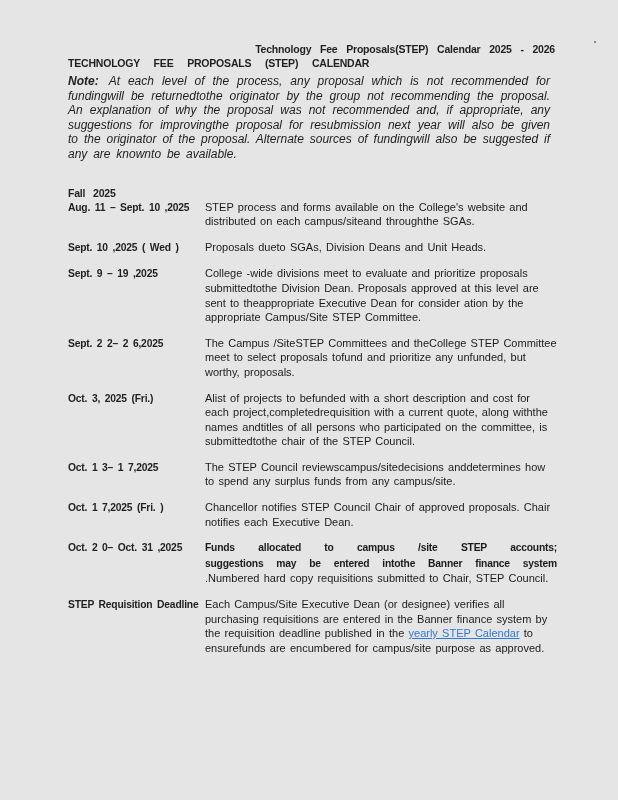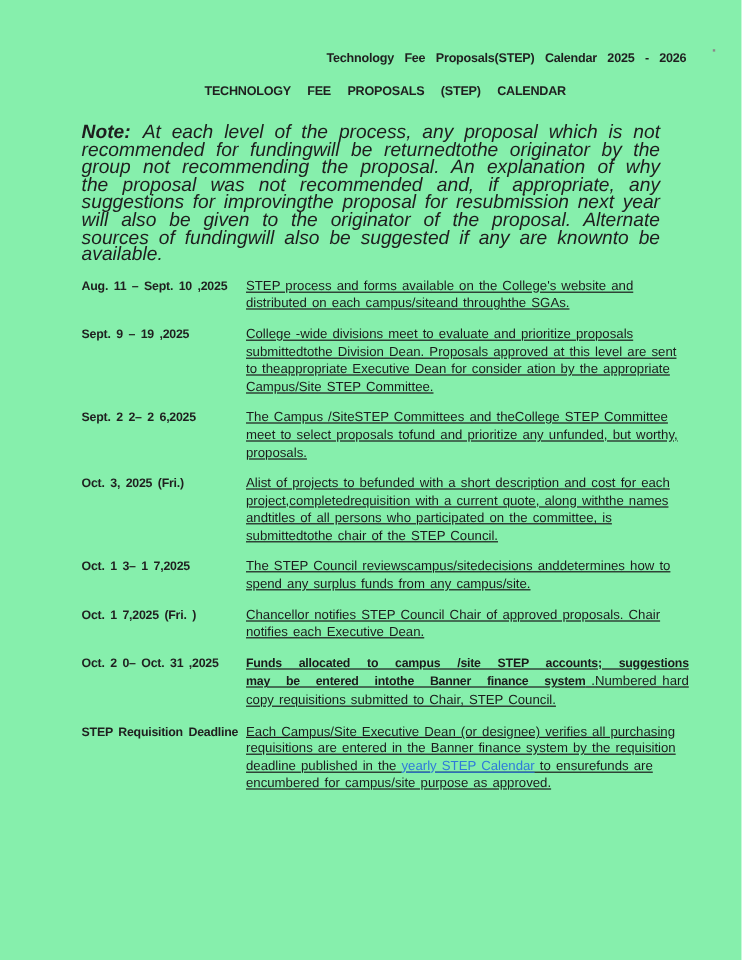--- a/index.html
+++ b/index.html
@@ -4,23 +4,23 @@
 <style>
   html, body {
     margin: 0;
     padding: 0;
     background: #ffffff;
   }
   .page {
     position: relative;
     width: 618px;
     height: 800px;
-    background: #86efac;
+    background: #e5e5e5;
     box-sizing: border-box;
-    padding: 42px 44px 0 68px;
+    padding: 42px 61px 0 68px;
     font-family: "Liberation Sans", sans-serif;
     color: #1b1b1b;
     overflow: hidden;
   }
   
   .artifact-dot {
     position: absolute;
     top: 41px;
     left: 594px;
     width: 2px;
@@ -32,54 +32,52 @@
     padding-right: 2px;
     font-size: 10.5px;
     font-weight: bold;
     letter-spacing: -0.2px;
     word-spacing: 6px;
     line-height: 14px;
     white-space: nowrap;
     color: #1f1f1f;
   }
   .doc-title {
-    margin-top: 13px;
-    text-align: center;
+    text-align: left;
     font-size: 10.5px;
     font-weight: bold;
     letter-spacing: -0.2px;
     word-spacing: 11px;
     line-height: 14px;
     color: #1f1f1f;
   }
   .note {
-    margin-top: 21px;
+    margin-top: 4px;
     width: 482px;
-    font-size: 16px;
+    font-size: 12px;
     line-height: 14.6px;
     font-style: italic;
     text-align: justify;
     word-spacing: 2.5px;
     color: #1e1e1e;
   }
   .note .note-label {
     font-weight: bold;
     padding-right: 10px;
   }
   .section-heading {
     margin-top: 24px;
     font-size: 10.5px;
     font-weight: bold;
     letter-spacing: -0.2px;
     word-spacing: 5px;
     line-height: 14px;
     color: #1f1f1f;
   }
   .entries {
-    margin-top: 11px;
   }
   .row {
     display: flex;
     margin-bottom: 11px;
   }
   .date-col {
     width: 137px;
     flex: 0 0 137px;
     font-size: 10.3px;
     font-weight: bold;
@@ -88,21 +86,20 @@
     line-height: 14.6px;
     color: #1f1f1f;
     padding-top: 1px;
   }
   .desc-col {
     flex: 1;
     font-size: 11px;
     line-height: 14.6px;
     word-spacing: 1.2px;
     color: #1b1b1b;
-    text-decoration: underline;
   }
   .desc-col.justify {
     text-align: justify;
   }
   .desc-col .cond {
     font-weight: bold;
     font-size: 10.3px;
     letter-spacing: -0.2px;
     word-spacing: 10px;
   }
@@ -119,28 +116,33 @@
   <div class="artifact-dot"></div>
 
   <div class="header-line">Technology Fee Proposals(STEP) Calendar 2025 - 2026</div>
 
   <div class="doc-title">TECHNOLOGY FEE PROPOSALS (STEP) CALENDAR</div>
 
   <div class="note">
     <span class="note-label">Note:</span><span>At each level of the process, any proposal which is not recommended for fundingwill be returnedtothe originator by the group not recommending the proposal. An explanation of why the proposal was not recommended and, if appropriate, any suggestions for improvingthe proposal for resubmission next year will also be given to the originator of the proposal. Alternate sources of fundingwill also be suggested if any are knownto be available.</span>
   </div>
 
+  <div class="section-heading">Fall 2025</div>
 
   <div class="entries">
 
     <div class="row">
       <div class="date-col">Aug. 11 – Sept. 10 ,2025</div>
       <div class="desc-col">STEP process and forms available on the College's website and distributed on each campus/siteand throughthe SGAs.</div>
     </div>
 
+    <div class="row">
+      <div class="date-col">Sept. 10 ,2025 ( Wed )</div>
+      <div class="desc-col">Proposals dueto SGAs, Division Deans and Unit Heads.</div>
+    </div>
 
     <div class="row">
       <div class="date-col">Sept. 9 – 19 ,2025</div>
       <div class="desc-col">College -wide divisions meet to evaluate and prioritize proposals submittedtothe Division Dean. Proposals approved at this level are sent to theappropriate Executive Dean for consider ation by the appropriate Campus/Site STEP Committee.</div>
     </div>
 
     <div class="row">
       <div class="date-col">Sept. 2 2– 2 6,2025</div>
       <div class="desc-col">The Campus /SiteSTEP Committees and theCollege STEP Committee meet to select proposals tofund and prioritize any unfunded, but worthy, proposals.</div>
     </div>

